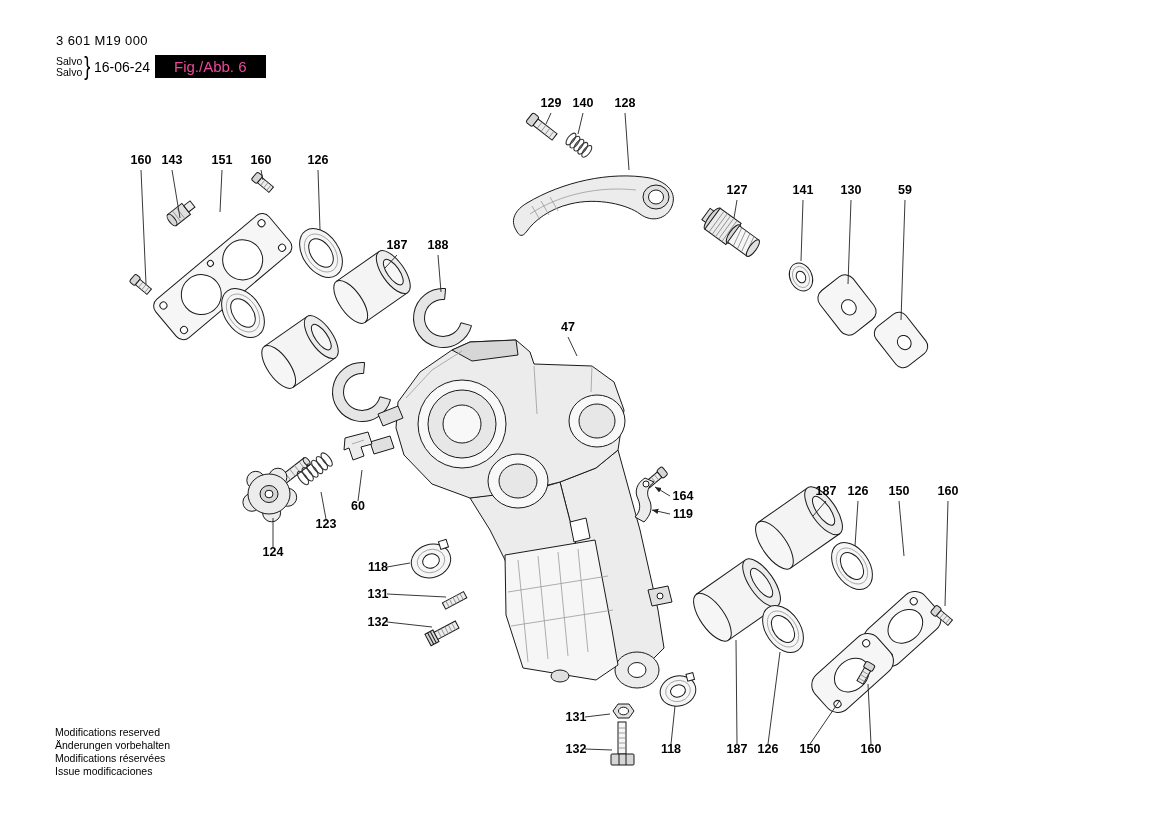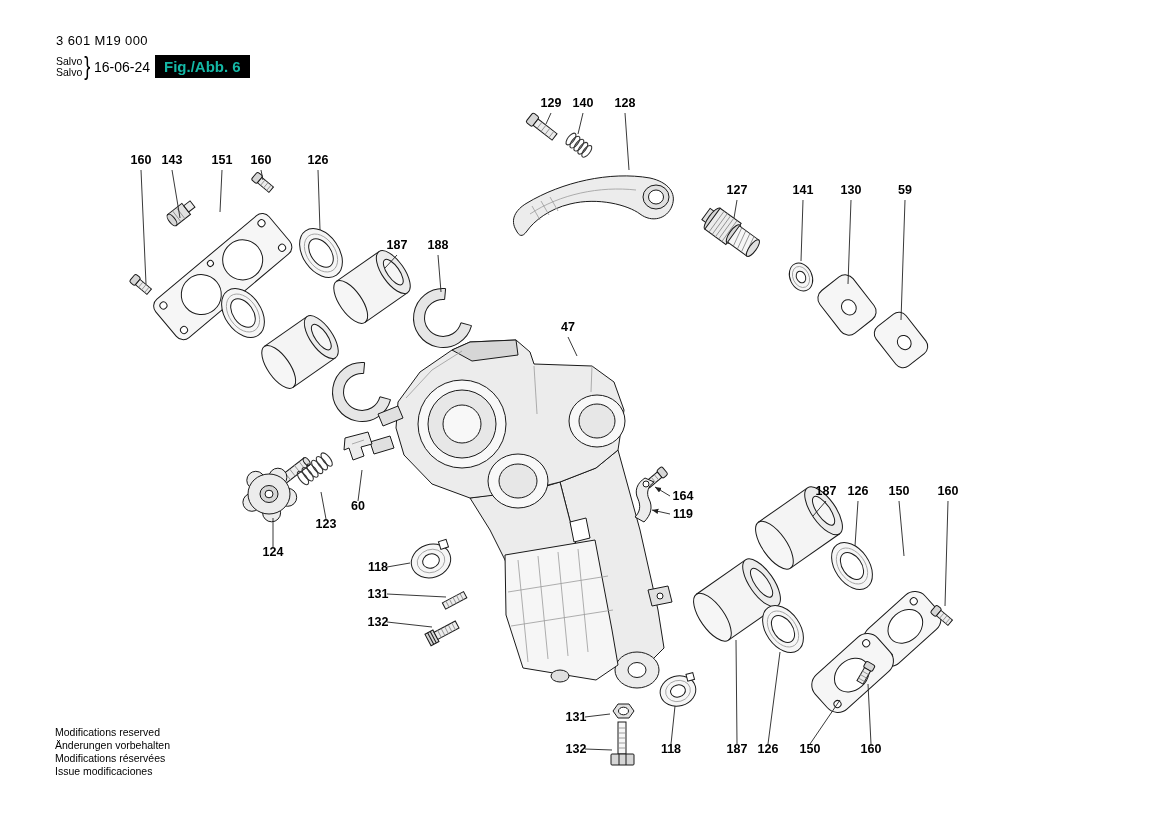--- a/index.html
+++ b/index.html
@@ -5,21 +5,21 @@
   html,body{margin:0;padding:0;background:#fff;}
   .page{position:relative;width:1169px;height:786px;background:#fff;
         font-family:"Liberation Sans",sans-serif;overflow:hidden;}
   .page > svg{position:absolute;left:0;top:0;}
   .header{position:absolute;left:56px;top:33px;z-index:2;color:#000;}
   .doc-number{font-size:13px;letter-spacing:.4px;}
   .issue-row{display:flex;align-items:center;margin-top:3px;}
   .issue-stand{font-size:10.5px;line-height:11px;}
   .brace{font-size:26px;font-weight:300;margin:0 2px 0 1px;transform:scaleX(.7);}
   .date{font-size:14px;margin-right:5px;}
-  .fig-badge{background:#000;color:#14b8a6;font-weight:bold;font-size:15px;padding:3px 9px;}
+  .fig-badge{background:#000;color:#ec4899;font-weight:normal;font-size:15px;padding:3px 19px;}
   .footer{position:absolute;left:55px;top:726px;font-size:10.5px;line-height:13px;z-index:2;color:#000;}
   
   .p{stroke:#1a1a1a;stroke-width:1;}
   .f0{fill:#ffffff;}.f1{fill:#f6f6f6;}.f2{fill:#ececec;}.f3{fill:#e0e0e0;}.f4{fill:#d6d6d6;}
   .nf{fill:none;}
   .detail{stroke:#9a9a9a;stroke-width:.8;fill:none;}
   .hatch{stroke:#888;stroke-width:.8;}
   .coil{fill:none;stroke:#333;stroke-width:1.1;}
   .leader{stroke:#222;stroke-width:.9;}
   .callout{font:bold 12.5px "Liberation Sans",sans-serif;text-anchor:middle;fill:#000;}

